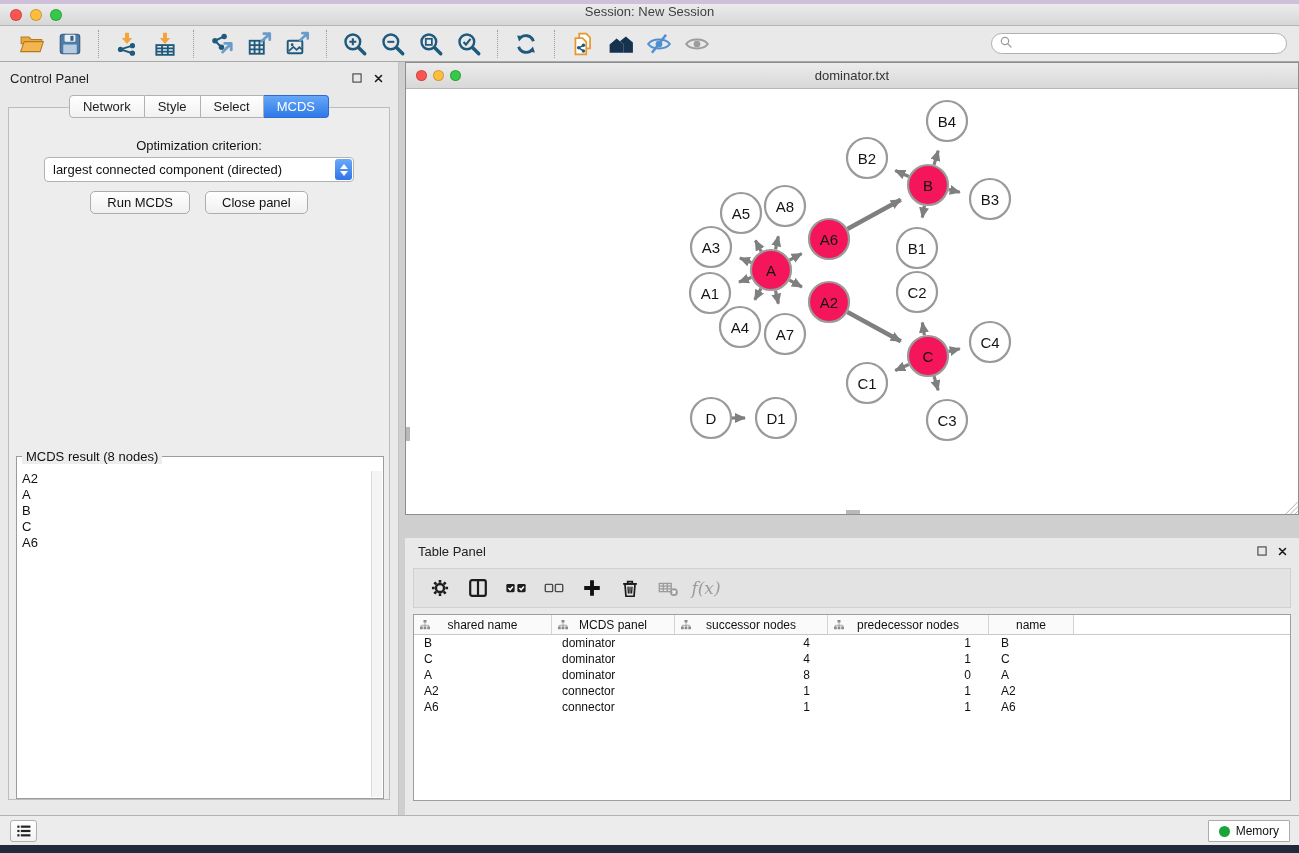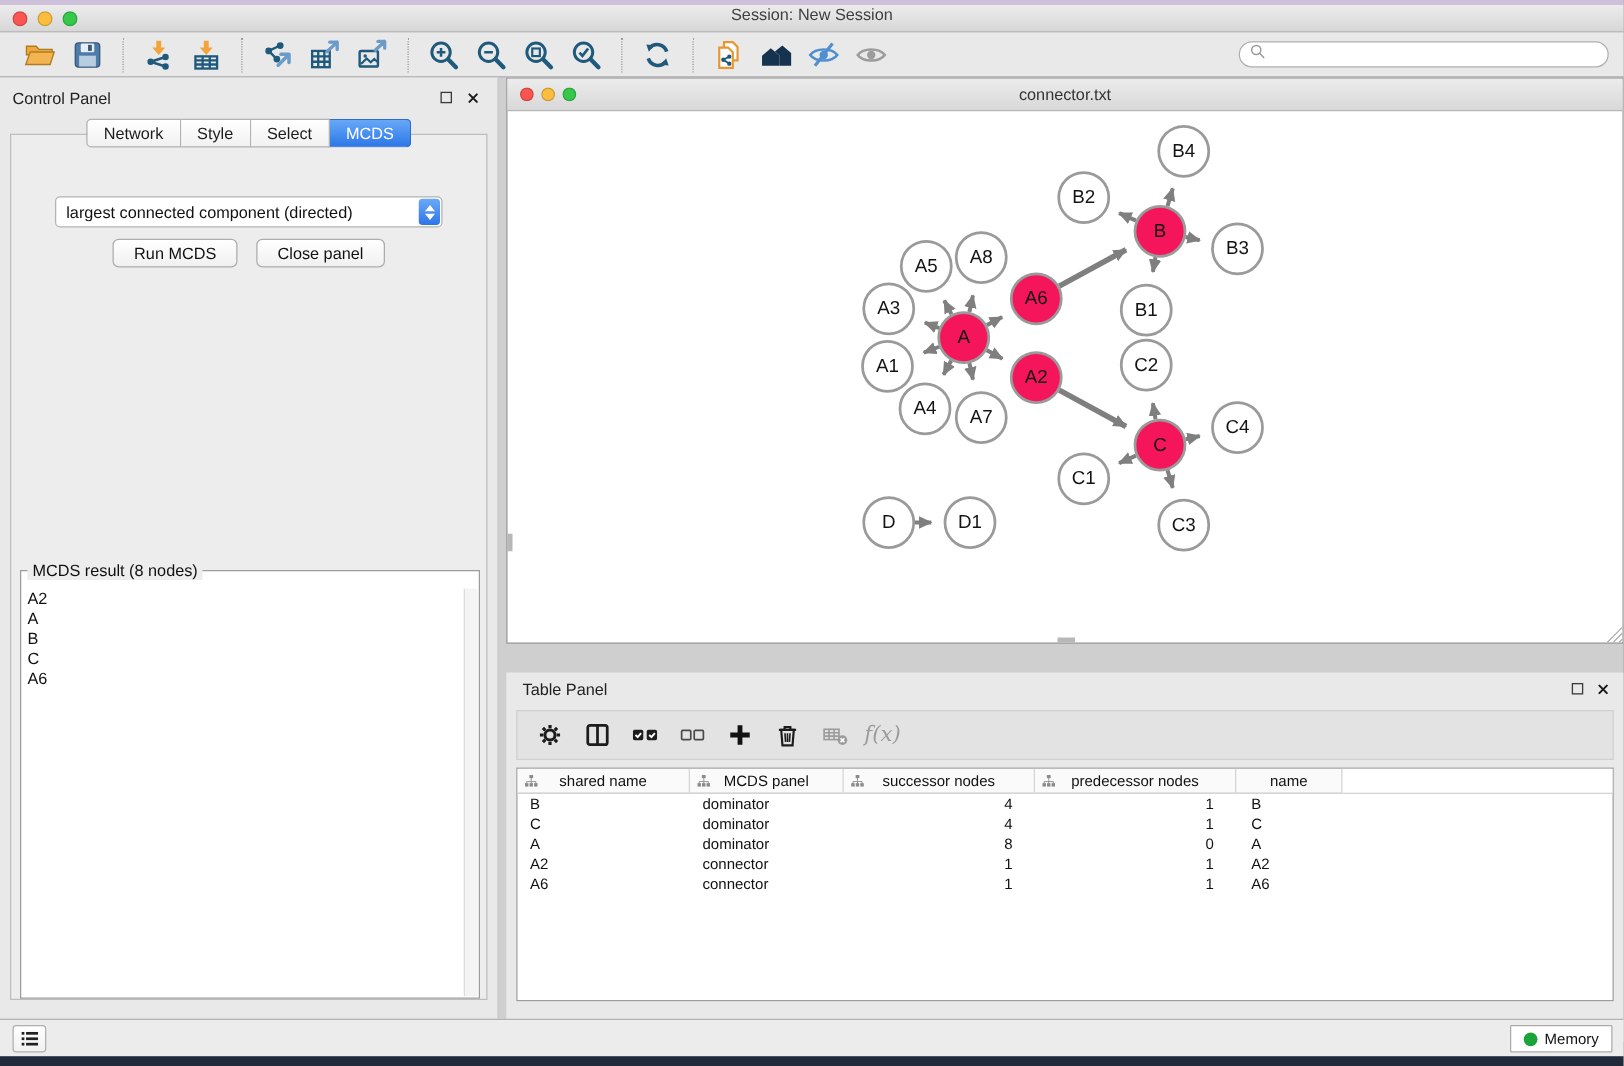--- a/index.html
+++ b/index.html
@@ -288,20 +288,21 @@
       </span>
 
     <div class="cp-tabs seg" id="cp-tabs">
         <button class="seg-btn">Network</button>
         <button class="seg-btn">Style</button>
         <button class="seg-btn">Select</button>
         <button class="seg-btn active">MCDS</button>
       </div>
 
     <div class="cp-content">
+      <div class="opt-label">Optimization criterion:</div>
 
       <div class="dropdown">
         <span class="val">largest connected component (directed)</span>
         <span class="stepper">
           <span class="up"></span>
             <span class="down"></span>
         </span>
       </div>
 
       <div class="cp-buttons">
@@ -323,21 +324,21 @@
     </div>
   </div>
 
   <div class="net-window">
     <div class="net-titlebar">
       <div class="lights">
         <div class="light red"></div>
         <div class="light yellow"></div>
         <div class="light green"></div>
       </div>
-      <span>connector.txt</span>
+      <span>dominator.txt</span>
     </div>
     <div class="net-canvas" id="net-canvas">
         <svg width="892" height="425" viewBox="0 0 892 425" style="position:absolute;left:0;top:0">
     <defs>
             <marker id="arr" markerUnits="userSpaceOnUse" markerWidth="13" markerHeight="11" refX="10" refY="5" orient="auto">
     <path d="M0 0 L11 5 L0 10 Z" fill="#7f7f7f"></path>
             </marker>
           </defs>
           <line x1="355.2" y1="162.4" x2="349.4" y2="151.4" stroke="#7f7f7f" stroke-width="3.2" marker-end="url(#arr)"></line>
           <line x1="369.5" y1="160.5" x2="372.4" y2="147.3" stroke="#7f7f7f" stroke-width="3.2" marker-end="url(#arr)"></line>

